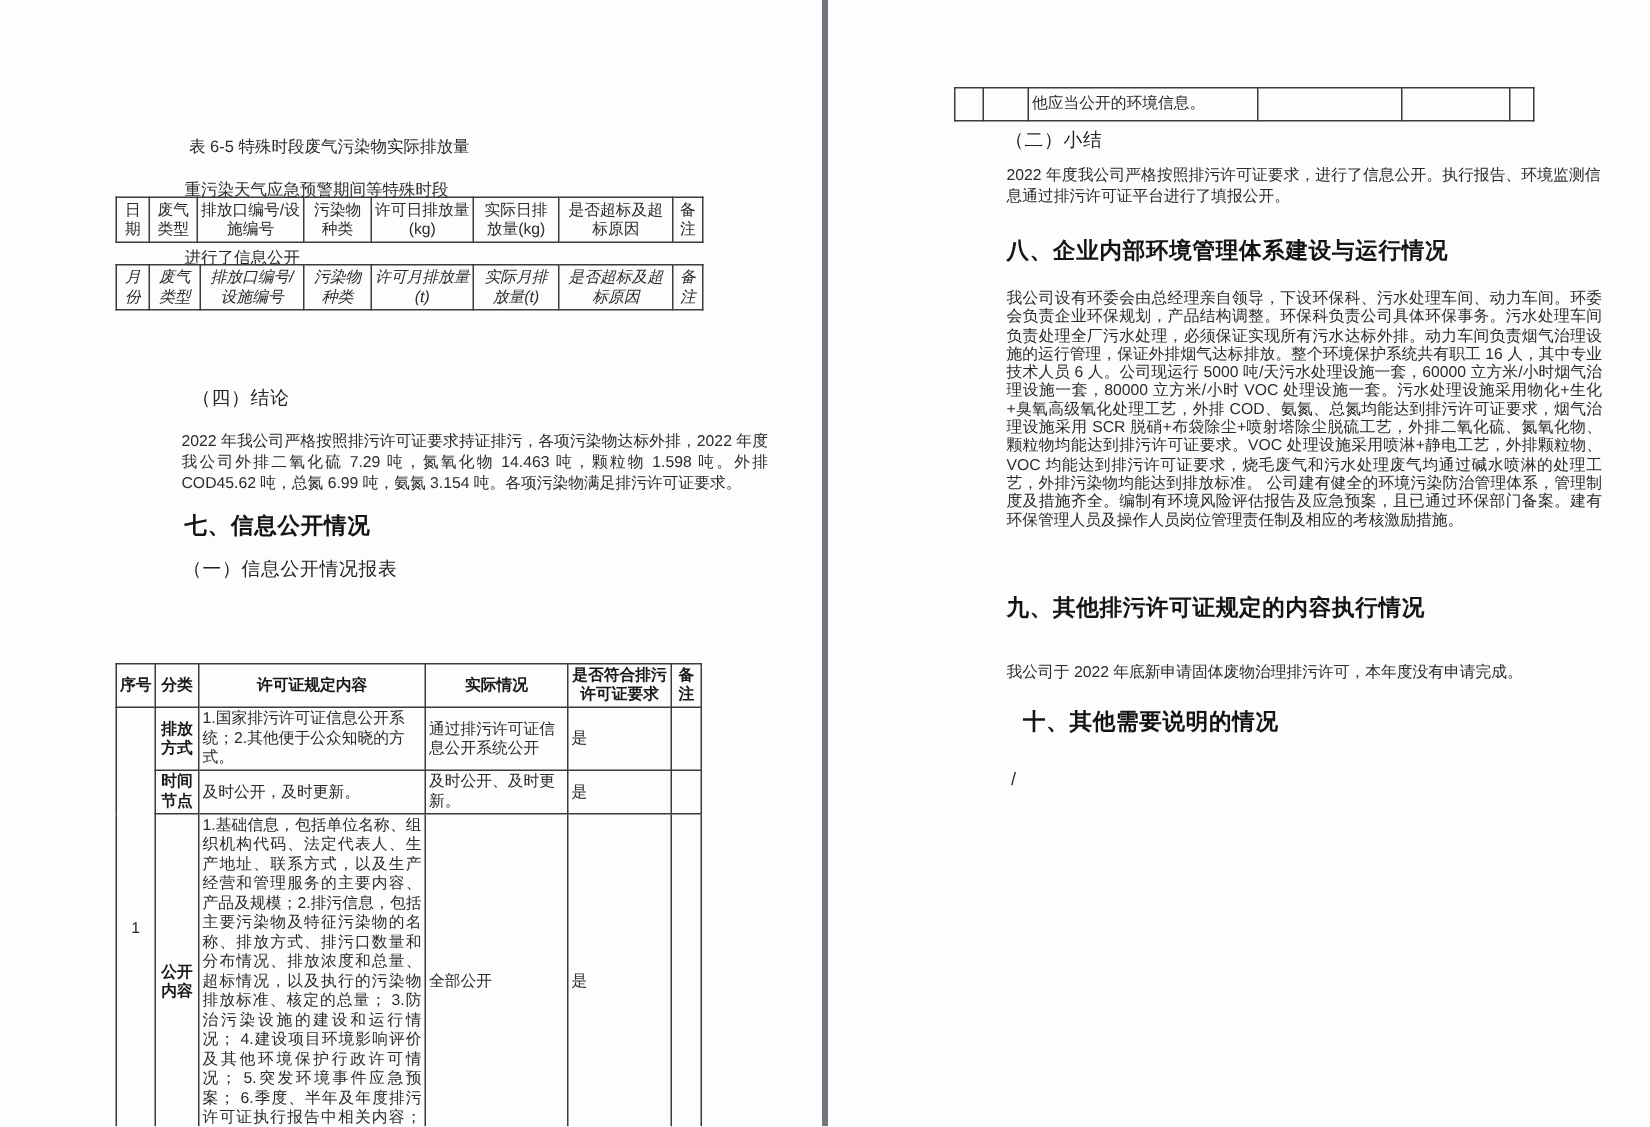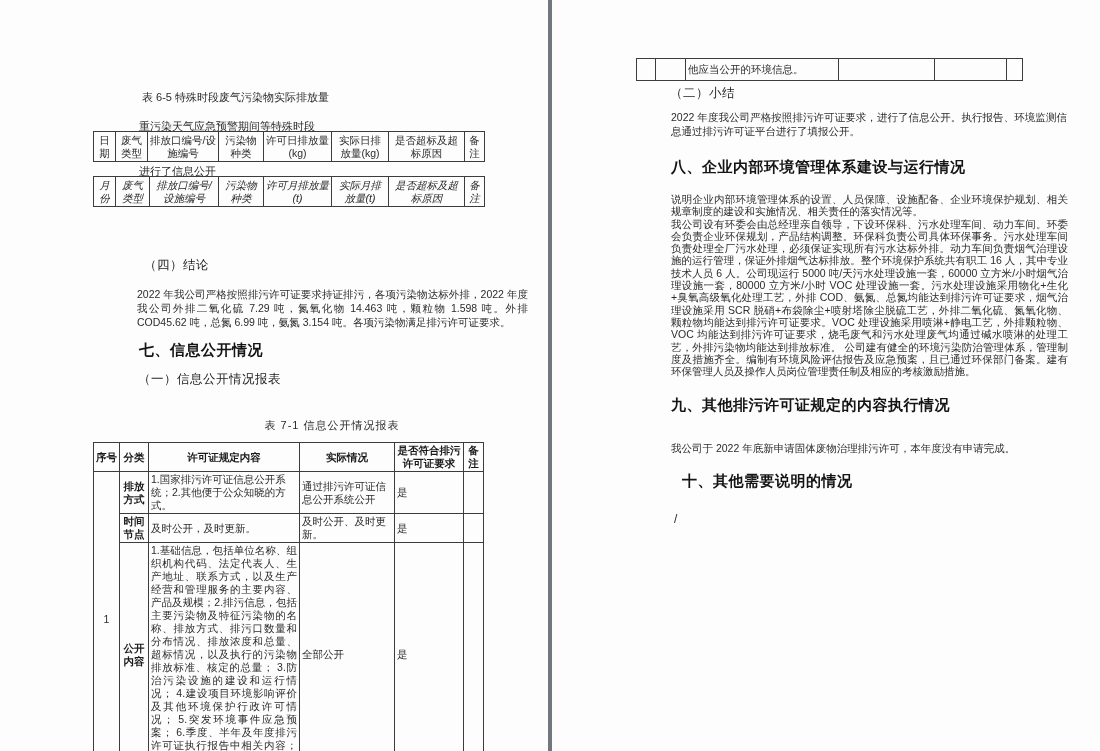--- a/index.html
+++ b/index.html
@@ -25,21 +25,21 @@
   table.doc td.bold{font-weight:bold;color:#1a1a1a;}
   table.doc td.left{text-align:left;vertical-align:middle;}
   td.longcell{vertical-align:top;line-height:12.2px;text-align:justify;padding-top:2px;}
   .slash{font-size:12px;color:#2b2b2b;}
 </style>
 </head>
 <body>
 
 <div class="canvas">
 
-  <div class="abs" style="left:16px;top:0;width:452px;height:751px;">
+  <div class="abs" style="left:0;top:0;width:452px;height:751px;">
 
     <div class="abs lbl" style="left:82px;top:90px;">表 6-5 特殊时段废气污染物实际排放量</div>
 
     <div class="abs lbl" style="left:79px;top:119px;">重污染天气应急预警期间等特殊时段</div>
 
     <table class="doc abs" style="left:77px;top:131px;width:391px;">
       <colgroup>
         <col style="width:22px">
           <col style="width:32px">
           <col style="width:71px">
@@ -91,21 +91,20 @@
       </table>
 
     <div class="abs h2" style="left:84px;top:257px;">（四）结论</div>
 
     <div class="abs para" style="left:77px;top:287px;width:391px;">2022 年我公司严格按照排污许可证要求持证排污，各项污染物达标外排，2022 年度我公司外排二氧化硫 7.29 吨，氮氧化物 14.463 吨，颗粒物 1.598 吨。外排 COD45.62 吨，总氮 6.99 吨，氨氮 3.154 吨。各项污染物满足排污许可证要求。</div>
 
     <div class="abs h1" style="left:79px;top:341px;">七、信息公开情况</div>
 
     <div class="abs h2" style="left:78px;top:371px;">（一）信息公开情况报表</div>
 
-    <div class="abs caption" style="left:77px;top:418px;width:390px;text-align:center;">表 7-1 信息公开情况报表</div>
 
     <table class="doc abs" style="left:77px;top:442px;width:390px;">
       <colgroup>
         <col style="width:26px">
           <col style="width:29px">
           <col style="width:151px">
         <col style="width:95px">
           <col style="width:69px">
           <col style="width:20px">
       </colgroup>
@@ -169,21 +168,20 @@
     </tbody>
       </table>
 
     <div class="abs h2" style="left:74px;top:85px;">（二）小结</div>
 
     <div class="abs para" style="left:75px;top:110px;width:396px;">2022 年度我公司严格按照排污许可证要求，进行了信息公开。执行报告、环境监测信息通过排污许可证平台进行了填报公开。</div>
 
     <div class="abs h1" style="left:75px;top:158px;">八、企业内部环境管理体系建设与运行情况</div>
 
     <div class="abs" style="left:75px;top:193px;width:397px;">
-      <div class="para-tight">说明企业内部环境管理体系的设置、人员保障、设施配备、企业环境保护规划、相关规章制度的建设和实施情况、相关责任的落实情况等。</div>
       <div class="para-tight">我公司设有环委会由总经理亲自领导，下设环保科、污水处理车间、动力车间。环委会负责企业环保规划，产品结构调整。环保科负责公司具体环保事务。污水处理车间负责处理全厂污水处理，必须保证实现所有污水达标外排。动力车间负责烟气治理设施的运行管理，保证外排烟气达标排放。整个环境保护系统共有职工 16 人，其中专业技术人员 6 人。公司现运行 5000 吨/天污水处理设施一套，60000 立方米/小时烟气治理设施一套，80000 立方米/小时 VOC 处理设施一套。污水处理设施采用物化+生化+臭氧高级氧化处理工艺，外排 COD、氨氮、总氮均能达到排污许可证要求，烟气治理设施采用 SCR 脱硝+布袋除尘+喷射塔除尘脱硫工艺，外排二氧化硫、氮氧化物、颗粒物均能达到排污许可证要求。VOC 处理设施采用喷淋+静电工艺，外排颗粒物、VOC 均能达到排污许可证要求，烧毛废气和污水处理废气均通过碱水喷淋的处理工艺，外排污染物均能达到排放标准。 公司建有健全的环境污染防治管理体系，管理制度及措施齐全。编制有环境风险评估报告及应急预案，且已通过环保部门备案。建有环保管理人员及操作人员岗位管理责任制及相应的考核激励措施。</div>
     </div>
 
     <div class="abs h1" style="left:75px;top:396px;">九、其他排污许可证规定的内容执行情况</div>
 
     <div class="abs para" style="left:75px;top:441px;width:397px;">我公司于 2022 年底新申请固体废物治理排污许可，本年度没有申请完成。</div>
 
     <div class="abs h1" style="left:86px;top:472px;text-align:right;">十、其他需要说明的情况</div>
 
     <div class="abs slash" style="left:78px;top:512px;">/</div>

